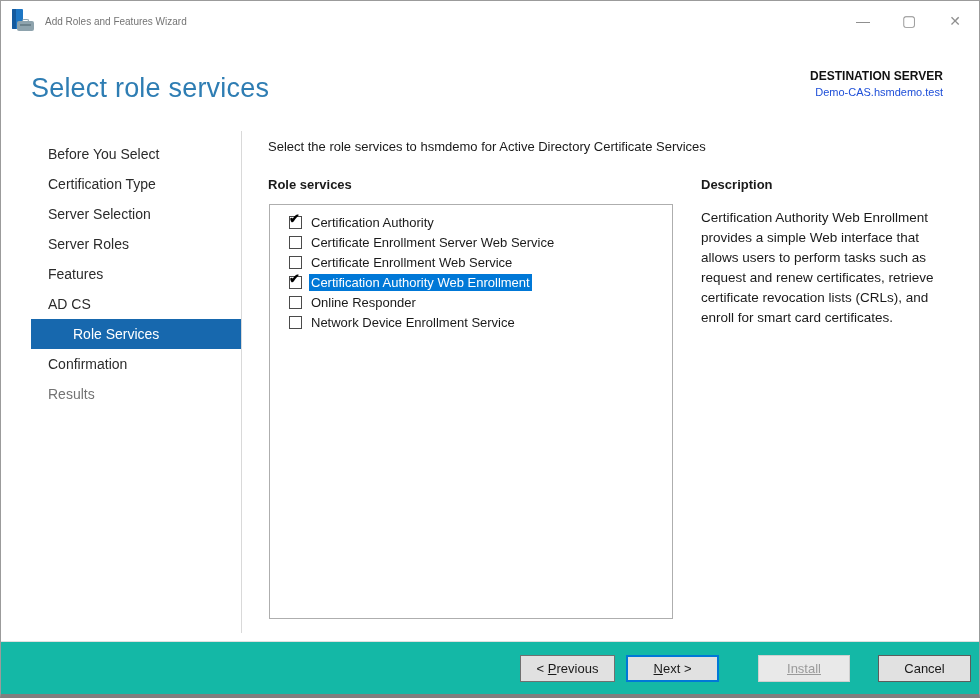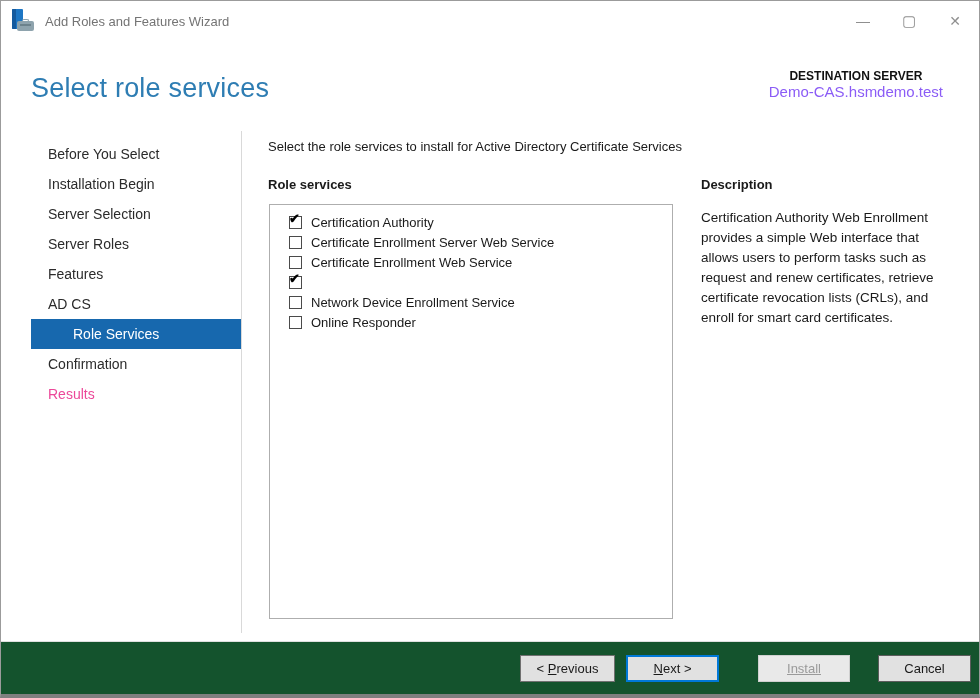--- a/index.html
+++ b/index.html
@@ -8,46 +8,46 @@
     position:relative; width:980px; height:698px; background:#ffffff;
     border:1px solid #9b9b9b; border-bottom:4px solid #7f7f7f; overflow:hidden;
     color:#1a1a1a; font-size:13px;
   }
   
   .titlebar { position:absolute; top:0; left:0; right:0; height:40px; background:#ffffff; display:flex; align-items:center; }
   .app-icon { width:24px; height:24px; margin-left:10px; position:relative; flex:0 0 auto; }
   .ctrl-group { position:absolute; right:1px; top:0; height:40px; display:flex; }
   .ctrl { width:46px; height:40px; display:flex; align-items:center; justify-content:center; color:#8f8f8f; font-size:14px; cursor:default; }
   .ctrl.max { font-size:15px; }
-  .title-text { margin-left:10px; color:#747474; font-size:13px; }
+  .title-text { margin-left:10px; color:#747474; font-size:10px; }
   
   .page-title { position:absolute; left:30px; top:72px; font-size:27px; font-weight:300; color:#2e7db3; letter-spacing:0.2px; }
-  .dest { position:absolute; right:36px; top:67px; text-align:center; line-height:16px; }
+  .dest { position:absolute; right:36px; top:67px; text-align:right; line-height:16px; }
   .dest .lbl { font-weight:bold; font-size:12px; color:#111; }
-  .dest .srv { font-size:15px; color:#8b5cf6; }
+  .dest .srv { font-size:11px; color:#1d4ed8; }
   
   .sidebar { position:absolute; left:30px; top:138px; width:210px; }
   .nav-item { height:30px; line-height:30px; padding-left:17px; font-size:14px; color:#2b2b2b; cursor:pointer; }
   .nav-item.selected { background:var(--sidebar_selected_bg,#1768ae); color:#ffffff; padding-left:42px; }
-  .nav-item.disabled { color:#ec4899; cursor:default; }
+  .nav-item.disabled { color:#737373; cursor:default; }
   .v-divider { position:absolute; left:240px; top:130px; width:1px; height:502px; background:#d9d9d9; }
   
   .instruction { position:absolute; left:267px; top:138px; font-size:13px; color:#1a1a1a; }
   .list-label { position:absolute; left:267px; top:176px; font-weight:bold; font-size:13px; }
   .listbox { position:absolute; left:268px; top:203px; width:404px; height:415px; background:#fff; border:1px solid #aeaeae; padding-top:7px; overflow:hidden; }
   .svc-row { display:flex; align-items:center; height:20px; padding-left:19px; cursor:default; }
   .cbx { width:13px; height:13px; background:#fff; border:1px solid #4a4a4a; flex:0 0 auto; position:relative; }
   .cbx .check { position:absolute; left:-1px; top:-5px; font-size:13px; color:#000; line-height:1; font-weight:bold; }
   .svc-label { margin-left:7px; padding:1px 2px; font-size:13px; color:#1a1a1a; white-space:nowrap; }
   .svc-row.selected .svc-label { background:var(--selection_bg,#0078d7); color:#fff; }
   
   .desc-head { position:absolute; left:700px; top:176px; font-weight:bold; font-size:13px; }
   .desc-text { position:absolute; left:700px; top:207px; width:252px; font-size:13.5px; line-height:20px; color:#1a1a1a; }
   
-  .footer { position:absolute; left:0; right:0; bottom:0; height:53px; background:#14532d; border-top:1px solid #dfdfdf; }
+  .footer { position:absolute; left:0; right:0; bottom:0; height:53px; background:#14b8a6; border-top:1px solid #dfdfdf; }
   .btn { position:absolute; top:13px; height:27px; background:#e1e1e1; border:1px solid #707070; font-family:"Liberation Sans", sans-serif; font-size:13px; color:#1a1a1a; text-align:center; line-height:24px; cursor:pointer; }
   .btn u { text-decoration:underline; }
   .btn-prev { left:519px; width:95px; }
   .btn-next { left:625px; width:93px; border:2px solid var(--selection_bg,#0078d7); line-height:22px; }
   .btn-install { left:757px; width:92px; background:#e9e9e9; border:1px solid #cfcfcf; color:#9a9a9a; cursor:default;text-decoration:underline; }
   .btn-cancel { left:877px; width:93px; border:1px solid #5c5c5c; }
   
   .app-icon .srv-blue { position:absolute; left:1px; top:0; width:11px; height:20px; background:#1d76c4; border-radius:1px; }
   .app-icon .srv-dark { position:absolute; left:1px; top:0; width:4px; height:20px; background:#145a9e; border-radius:1px 0 0 1px; }
   .app-icon .box-gray { position:absolute; left:6px; top:12px; width:17px; height:10px; background:#8ea3ad; border-radius:2px; }
@@ -82,32 +82,32 @@
   </div>
 
   <div class="page-title">Select role services</div>
   <div class="dest">
     <div class="lbl">DESTINATION SERVER</div>
     <div class="srv">Demo-CAS.hsmdemo.test</div>
   </div>
 
   <div class="sidebar">
     <div class="nav-item">Before You Select</div>
-    <div class="nav-item">Installation Begin</div>
+    <div class="nav-item">Certification Type</div>
     <div class="nav-item">Server Selection</div>
     <div class="nav-item">Server Roles</div>
     <div class="nav-item">Features</div>
     <div class="nav-item">AD CS</div>
     <div class="nav-item selected">Role Services</div>
     <div class="nav-item">Confirmation</div>
     <div class="nav-item disabled">Results</div>
   </div>
   <div class="v-divider"></div>
 
-  <div class="instruction">Select the role services to install for Active Directory Certificate Services</div>
+  <div class="instruction">Select the role services to hsmdemo for Active Directory Certificate Services</div>
   <div class="list-label">Role services</div>
 
   <div class="listbox">
     <div class="svc-row">
       <span class="cbx">
           <span class="check">✔</span>
         </span>
       <span class="svc-label">Certification Authority</span>
     </div>
     <div class="svc-row">
@@ -115,28 +115,29 @@
       <span class="svc-label">Certificate Enrollment Server Web Service</span>
     </div>
     <div class="svc-row">
       <span class="cbx"></span>
       <span class="svc-label">Certificate Enrollment Web Service</span>
     </div>
     <div class="svc-row selected">
       <span class="cbx">
           <span class="check">✔</span>
         </span>
+      <span class="svc-label">Certification Authority Web Enrollment</span>
+    </div>
+    <div class="svc-row">
+      <span class="cbx"></span>
+      <span class="svc-label">Online Responder</span>
     </div>
     <div class="svc-row">
       <span class="cbx"></span>
       <span class="svc-label">Network Device Enrollment Service</span>
-    </div>
-    <div class="svc-row">
-      <span class="cbx"></span>
-      <span class="svc-label">Online Responder</span>
     </div>
   </div>
 
   <div class="desc-head">Description</div>
   <div class="desc-text">Certification Authority Web Enrollment provides a simple Web interface that allows users to perform tasks such as request and renew certificates, retrieve certificate revocation lists (CRLs), and enroll for smart card certificates.</div>
 
   <div class="footer">
     <button class="btn btn-prev"><span>&lt; </span><u>P</u><span>revious</span></button>
     <button class="btn btn-next"><span></span><u>N</u><span>ext &gt;</span></button>
     <button class="btn btn-install" disabled=""><span>Install</span></button>

